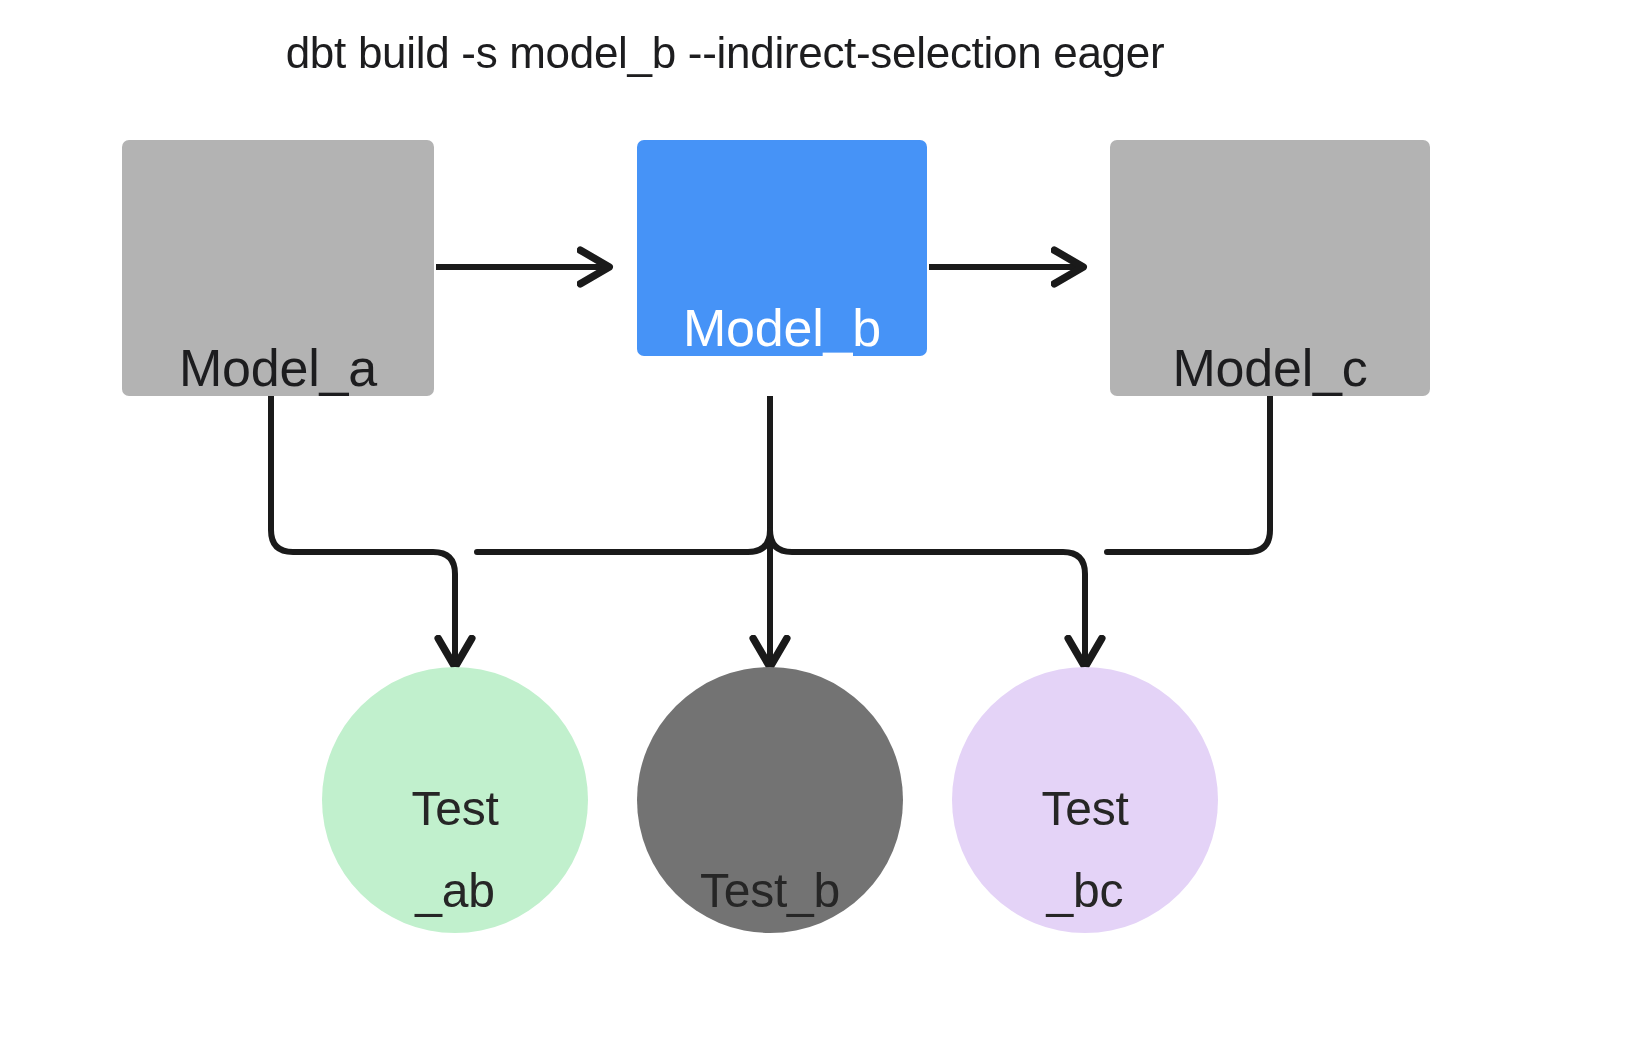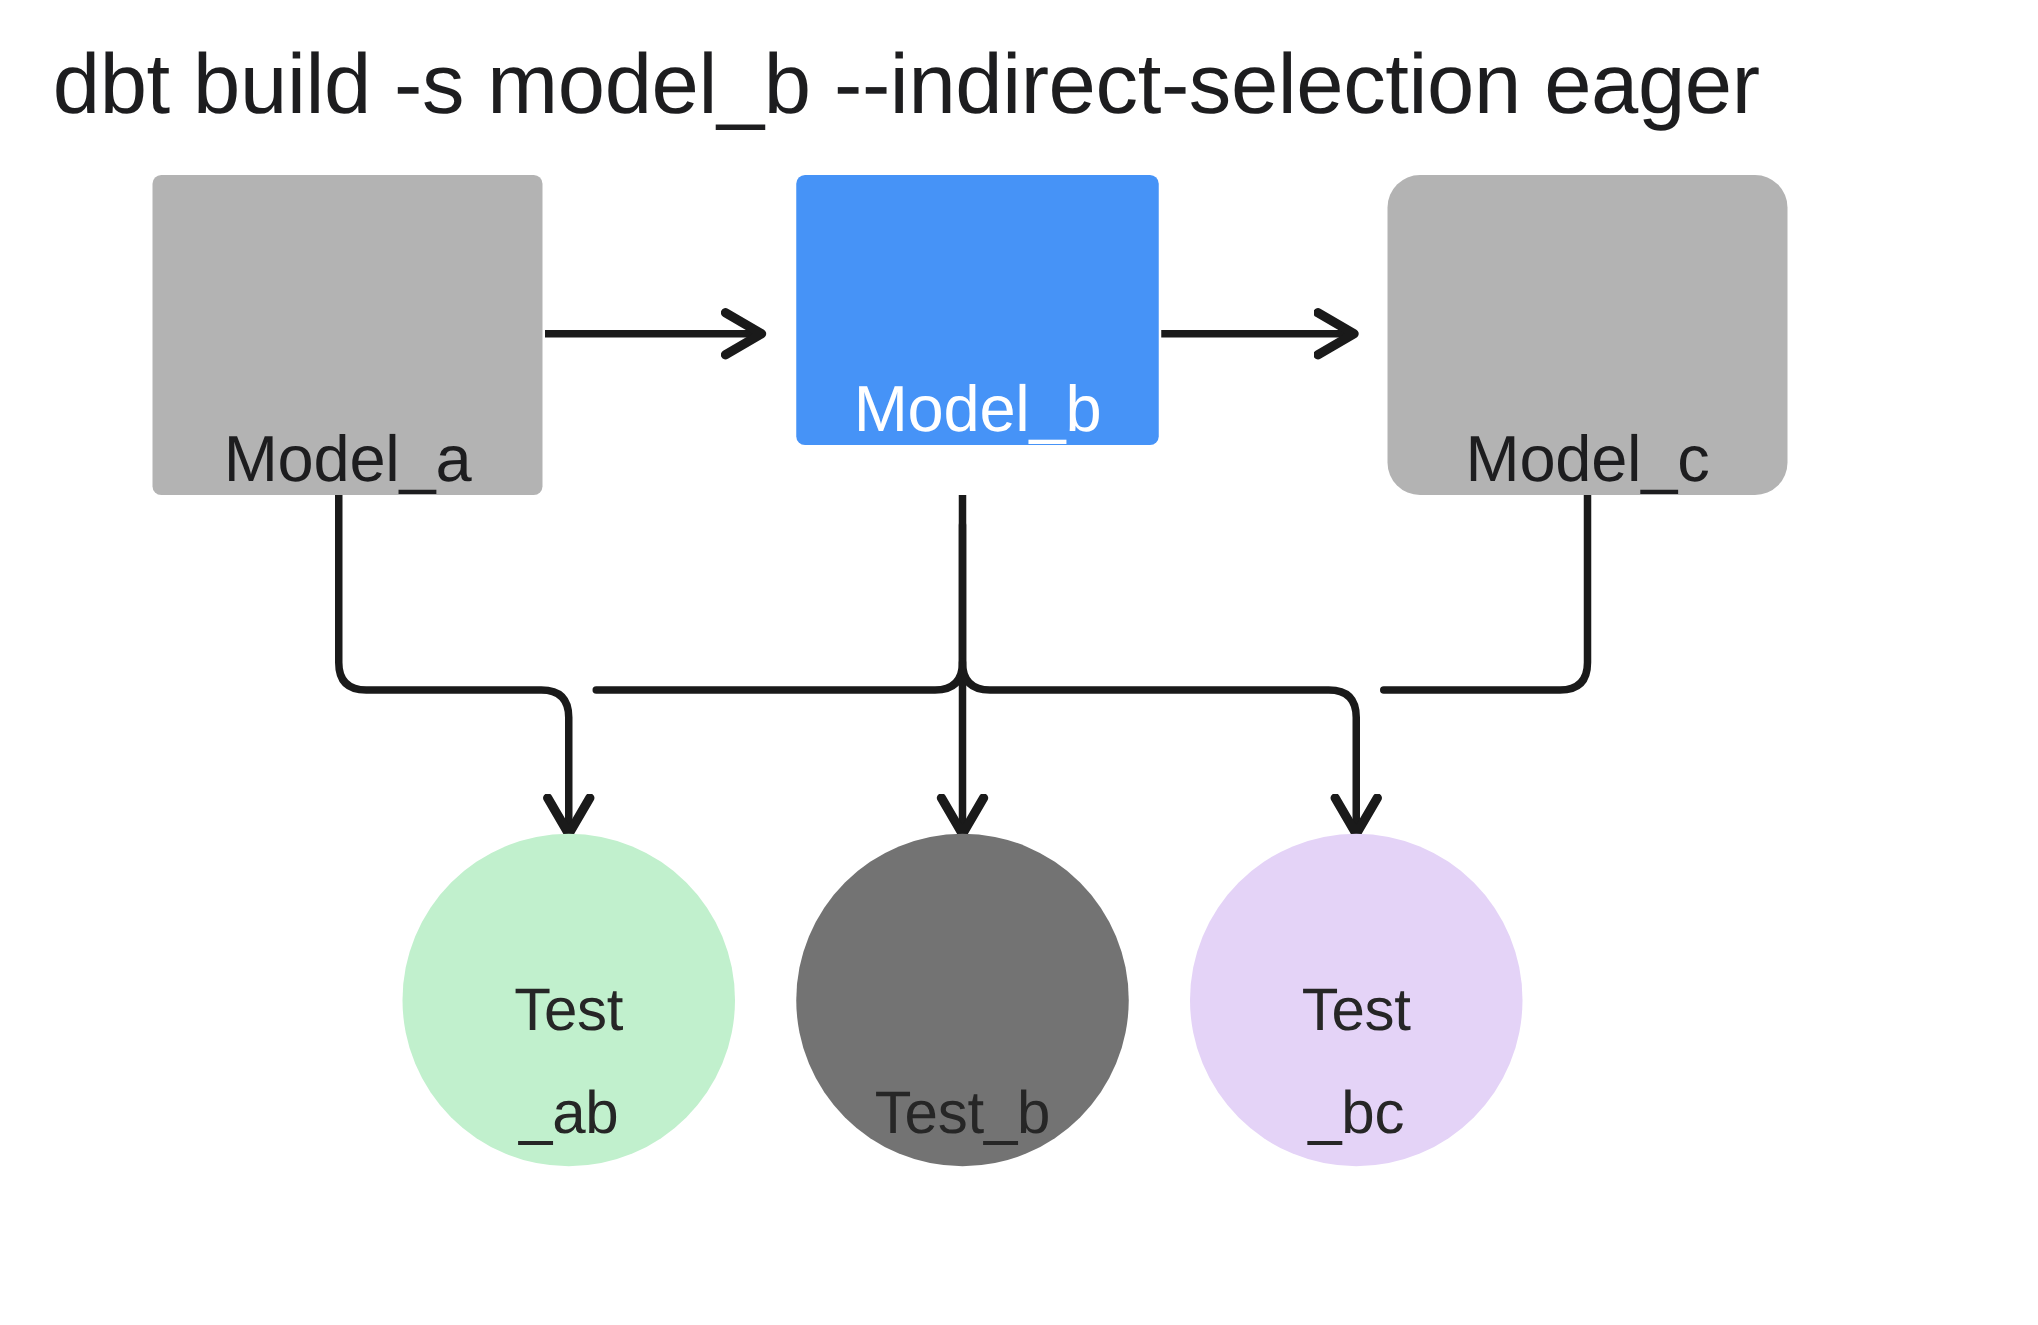--- a/index.html
+++ b/index.html
@@ -17,21 +17,21 @@
     height: 1060px;
     background: #ffffff;
     overflow: hidden;
   }
   #diagram-title {
     position: absolute;
     left: 0;
     top: 28px;
     width: 1450px;
     text-align: center;
-    font-size: 68px;
+    font-size: 44px;
     font-weight: 400;
     color: #1d1d1f;
     letter-spacing: -0.3px;
     white-space: nowrap;
     font-family: "Liberation Sans", sans-serif;
   }
   .node {
     position: absolute;
     display: flex;
     align-items: flex-end;
@@ -94,21 +94,21 @@
   </svg>
 
   <div class="node model-box" style="left:122px; top:140px; width:312px; height:256px; background:#b3b3b3; color:#1d1d1f;">
     <span>Model_a</span>
   </div>
 
   <div class="node model-box" style="left:637px; top:140px; width:290px; height:216px; background:#4693f7; color:#ffffff;">
     <span>Model_b</span>
   </div>
 
-  <div class="node model-box" style="left:1110px; top:140px; width:320px; height:256px; background:#b3b3b3; color:#1d1d1f;border-radius:26px;">
+  <div class="node model-box" style="left:1110px; top:140px; width:320px; height:256px; background:#b3b3b3; color:#1d1d1f;">
     <span>Model_c</span>
   </div>
 
   <div class="node test-circle" style="left:322px; top:667px; width:266px; height:266px; background:#c1f0cd;">
     <span>Test
 _ab</span>
   </div>
 
   <div class="node test-circle" style="left:637px; top:667px; width:266px; height:266px; background:#737373;">
     <span>Test_b</span>

